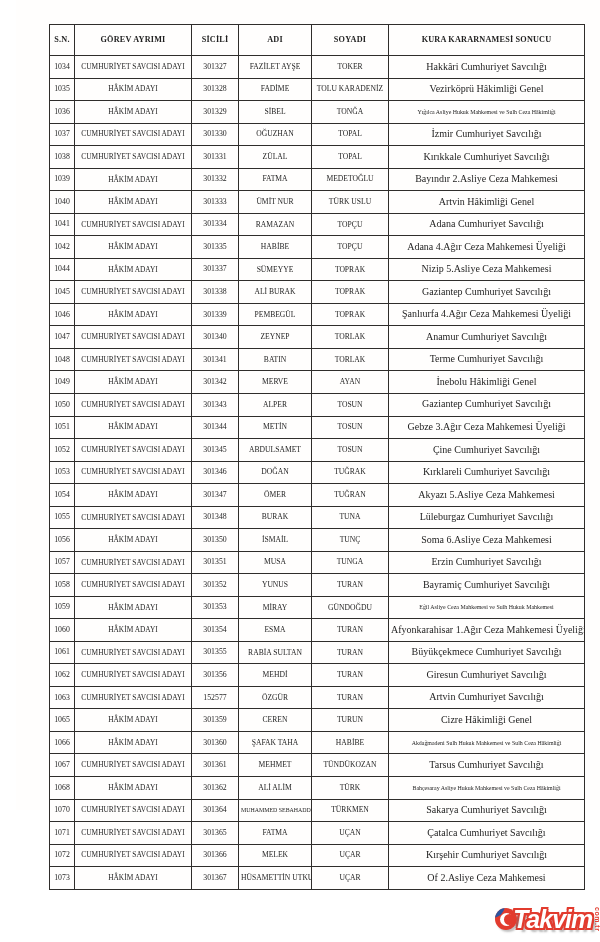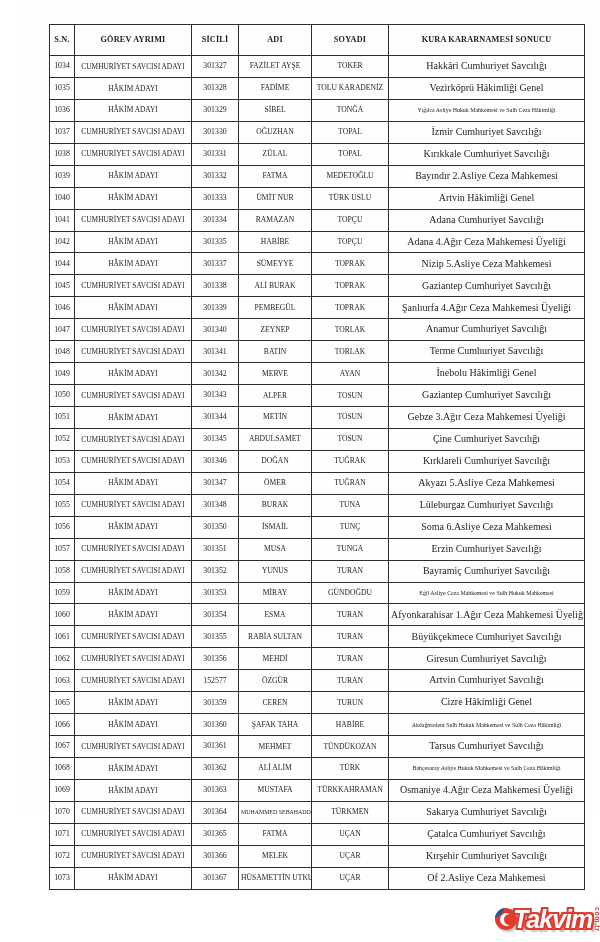--- a/index.html
+++ b/index.html
@@ -370,28 +370,20 @@
         </tr>
         <tr>
           <td class="col-sn">1068</td>
           <td class="col-gorev">HÂKİM ADAYI</td>
           <td class="col-sicil">301362</td>
           <td class="col-adi">ALİ ALİM</td>
           <td class="col-soyadi">TÜRK</td>
           <td class="col-kura tiny">Bahçesaray Asliye Hukuk Mahkemesi ve Sulh Ceza Hâkimliği</td>
         </tr>
         <tr>
-          <td class="col-sn">1069</td>
-          <td class="col-gorev">HÂKİM ADAYI</td>
-          <td class="col-sicil">301363</td>
-          <td class="col-adi">MUSTAFA</td>
-          <td class="col-soyadi">TÜRKKAHRAMAN</td>
-          <td class="col-kura">Osmaniye 4.Ağır Ceza Mahkemesi Üyeliği</td>
-        </tr>
-        <tr>
           <td class="col-sn">1070</td>
           <td class="col-gorev">CUMHURİYET SAVCISI ADAYI</td>
           <td class="col-sicil">301364</td>
           <td class="col-adi tiny">MUHAMMED SEBAHADDİN</td>
           <td class="col-soyadi">TÜRKMEN</td>
           <td class="col-kura">Sakarya Cumhuriyet Savcılığı</td>
         </tr>
         <tr>
           <td class="col-sn">1071</td>
           <td class="col-gorev">CUMHURİYET SAVCISI ADAYI</td>

